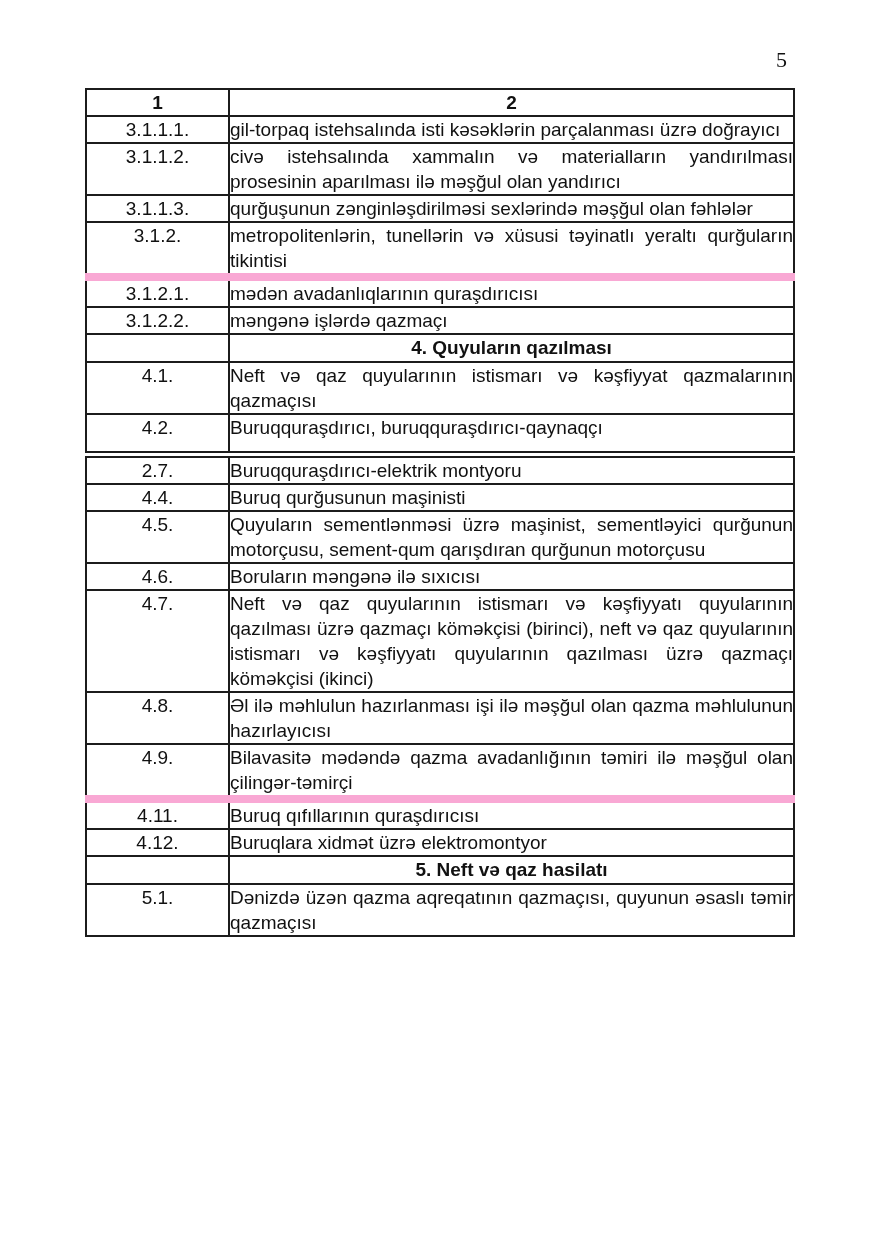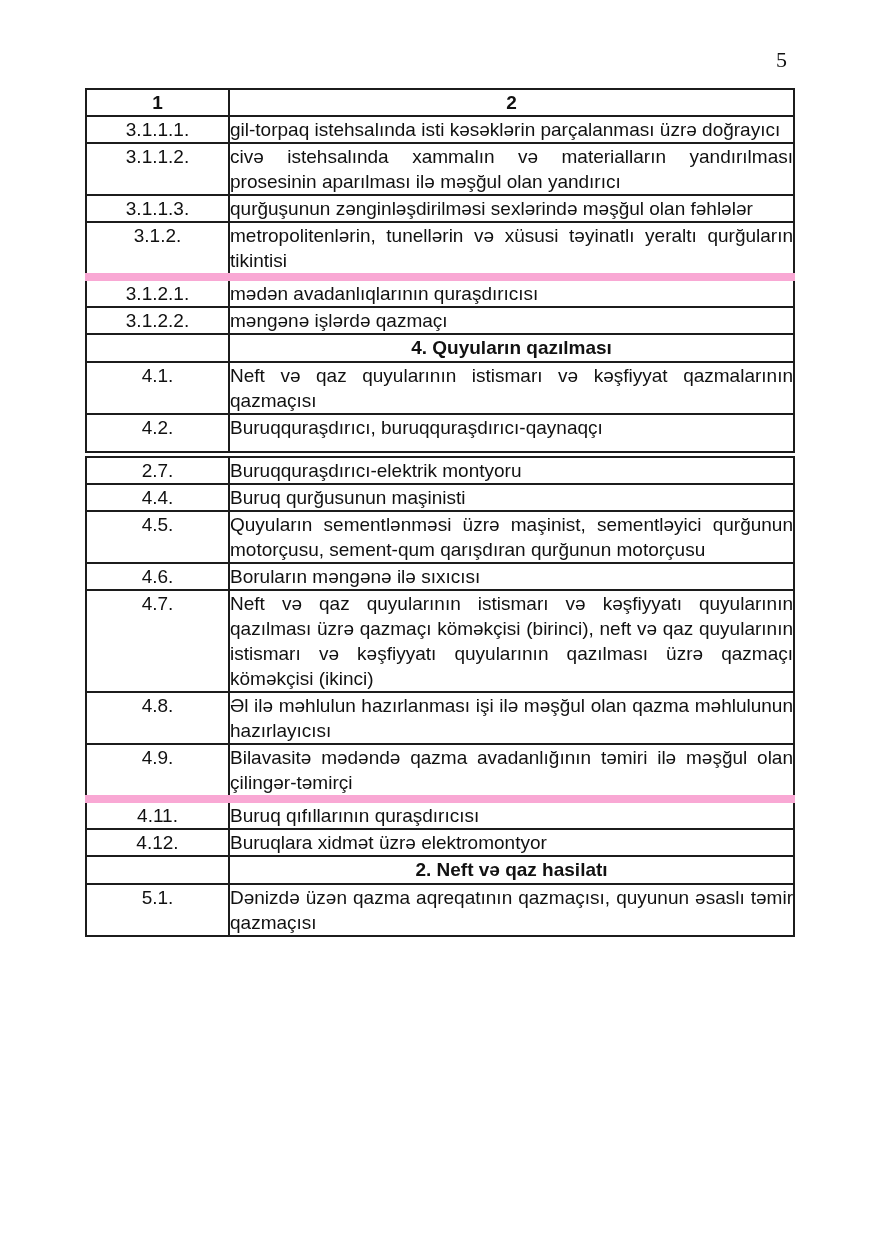--- a/index.html
+++ b/index.html
@@ -163,21 +163,21 @@
         <tr>
           <td class="num">4.11.</td>
           <td class="txt">Buruq qıfıllarının quraşdırıcısı</td>
         </tr>
         <tr>
           <td class="num">4.12.</td>
           <td class="txt">Buruqlara xidmət üzrə elektromontyor</td>
         </tr>
         <tr>
           <td class="num"></td>
-          <td class="txt section">2. Neft və qaz hasilatı</td>
+          <td class="txt section">5. Neft və qaz hasilatı</td>
         </tr>
         <tr>
           <td class="num">5.1.</td>
           <td class="txt">Dənizdə üzən qazma aqreqatının qazmaçısı, quyunun əsaslı təmir qazmaçısı</td>
         </tr>
       </tbody>
   </table>
 </div>
 
 </body></html>

